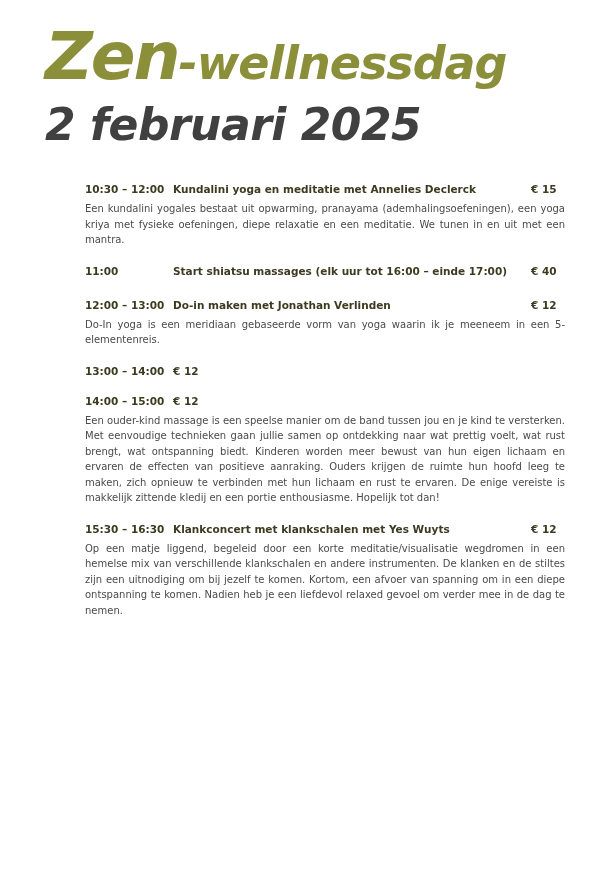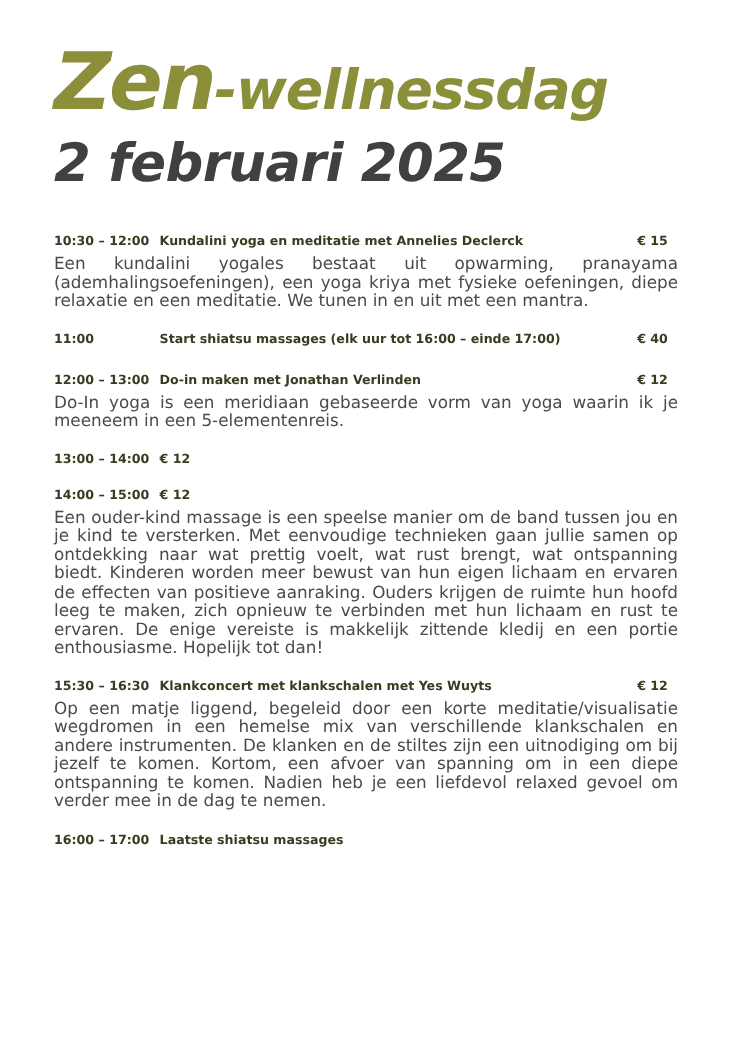--- a/index.html
+++ b/index.html
@@ -18,21 +18,21 @@
   .page {
     position: relative;
     width: 610px;
     height: 871px;
     box-sizing: border-box;
     padding: 0 45px;
   }
 
   
   .title-block {
-    padding-top: 38px;
+    padding-top: 26px;
   }
   .title-line1 {
     font-family: "DejaVu Sans", sans-serif;
     font-weight: bold;
     font-style: italic;
     font-size: 58px;
     line-height: 62px;
     color: #8b8f3a;
     letter-spacing: -1px;
     white-space: nowrap;
@@ -54,20 +54,21 @@
     margin-top: 4px;
     letter-spacing: -0.5px;
   }
 
   
   .schedule {
     margin-top: 30px;
   }
   .entry {
     margin-bottom: 14px;
+    margin-left: 40px;
   }
   .entry-head {
     display: flex;
     align-items: baseline;
     font-weight: bold;
     font-size: 10.5px;
     color: #3b3b20;
     line-height: 14px;
   }
   .entry-time {
@@ -80,21 +81,21 @@
     padding-right: 8px;
   }
   .entry-price {
     flex: 0 0 auto;
     text-align: left;
     white-space: nowrap;
     min-width: 34px;
   }
   .entry-desc {
     margin-top: 5px;
-    font-size: 14px;
+    font-size: 10px;
     line-height: 15.5px;
     color: #4a4a4a;
     text-align: justify;
     font-weight: normal;
   }
   .entry.has-desc {
     margin-bottom: 16px;
   }
   .entry.no-desc {
     margin-bottom: 20px;
@@ -157,22 +158,15 @@
 
     <div class="entry has-desc">
       <div class="entry-head">
         <div class="entry-time">15:30 – 16:30</div>
         <div class="entry-title">Klankconcert met klankschalen met Yes Wuyts</div>
         <div class="entry-price">€ 12</div>
       </div>
       <div class="entry-desc">Op een matje liggend, begeleid door een korte meditatie/visualisatie wegdromen in een hemelse mix van verschillende klankschalen en andere instrumenten. De klanken en de stiltes zijn een uitnodiging om bij jezelf te komen. Kortom, een afvoer van spanning om in een diepe ontspanning te komen. Nadien heb je een liefdevol relaxed gevoel om verder mee in de dag te nemen.</div>
     </div>
 
-    <div class="entry no-desc">
-      <div class="entry-head">
-        <div class="entry-time">16:00 – 17:00</div>
-        <div class="entry-title">Laatste shiatsu massages</div>
-        <div class="entry-price"></div>
-      </div>
-    </div>
 
   </div>
 </div>
 
 </body></html>

